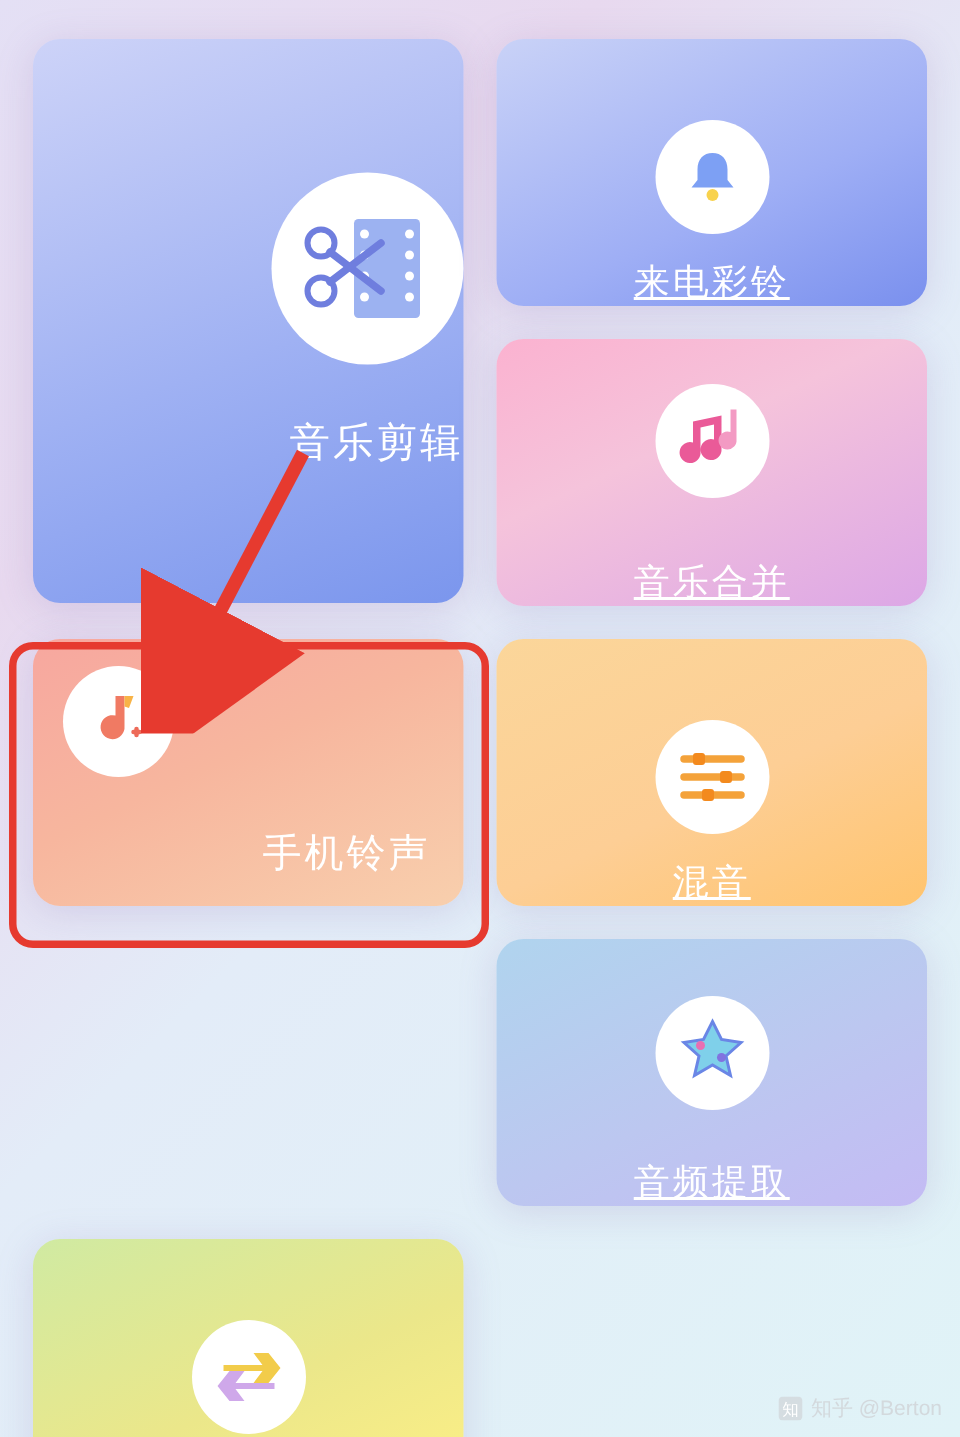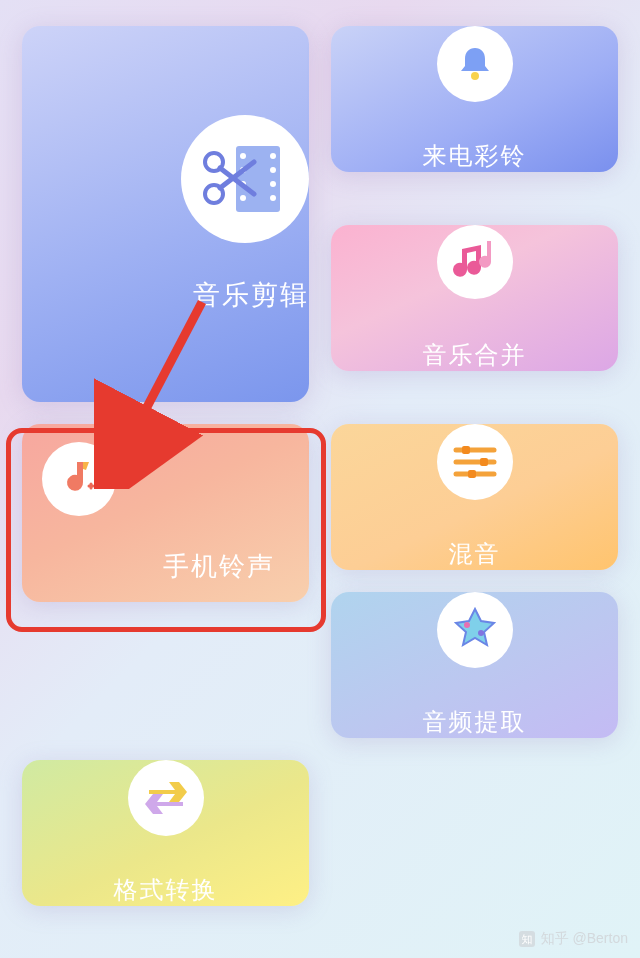--- a/index.html
+++ b/index.html
@@ -12,30 +12,30 @@
   .grid{padding:26px 22px 0 22px;display:grid;grid-template-columns:1fr 1fr;gap:22px;}
   .card{border-radius:18px;color:#fff;position:relative;box-shadow:0 4px 25px rgba(140,120,180,.22);display:flex;cursor:pointer;}
   .card-label{font-size:27px;font-weight:500;letter-spacing:2px;}
 
   
   .card-music-edit{grid-row:span 2;flex-direction:column;align-items:flex-end;justify-content:center;
     background:linear-gradient(160deg,#cdd3f8 0%,#9fb1f3 55%,#7b96ed 100%);height:376px;}
   .card-music-edit .icon-holder{width:128px;height:128px;border-radius:50%;background:#fff;display:flex;align-items:center;justify-content:center;margin-bottom:34px;}
   .card-ringtone{grid-row:span 2;}
 
-  .right-card{height:146px;flex-direction:column;align-items:center;justify-content:space-between;}
+  .right-card{height:178px;flex-direction:column;align-items:center;justify-content:flex-end;text-decoration:underline;}
   .right-card .icon-circle{width:76px;height:76px;border-radius:50%;background:#fff;display:flex;align-items:center;justify-content:center;margin-bottom:16px;}
   .right-card .card-label{font-size:24px;}
 
   .card-ringtone .circ{width:74px;height:74px;}
 
   .card-incoming{background:linear-gradient(155deg,#c9d2f7 0%,#9eaef5 60%,#7a90ee 100%);}
   .card-merge{background:linear-gradient(155deg,#fbb2d0 0%,#f5c3db 40%,#dca7e6 100%);gap:24px;}
   .card-ringtone{background:linear-gradient(155deg,#f7a79f 0%,#f7b69e 45%,#f8cfad 100%);align-items:flex-start;justify-content:flex-start;padding:18px 20px 14px 20px;flex-direction:column;height:178px;position:relative;}
-  .card-ringtone .card-label{position:absolute;right:34px;bottom:18px;font-size:26px;}
+  .card-ringtone .card-label{position:absolute;right:22px;bottom:18px;font-size:26px;}
   .card-mix{background:linear-gradient(155deg,#fbd69a 0%,#fdce95 55%,#ffc46e 100%);}
   .card-extract{background:linear-gradient(155deg,#b0d4ee 0%,#bcc7f0 55%,#c4bbf4 100%);gap:16px;}
   .card-convert{background:linear-gradient(155deg,#d0eaa2 0%,#ebe78a 55%,#fef085 100%);}
 
   
   .highlight-box{position:absolute;left:6px;top:428px;width:320px;height:204px;border:5px solid #e63a2f;border-radius:16px;pointer-events:none;}
   .arrow-svg{position:absolute;left:94px;top:294px;pointer-events:none;}
 
   .watermark{position:absolute;right:12px;bottom:10px;color:#cfd2d6cc;font-size:14px;display:flex;align-items:center;gap:6px;}
 

